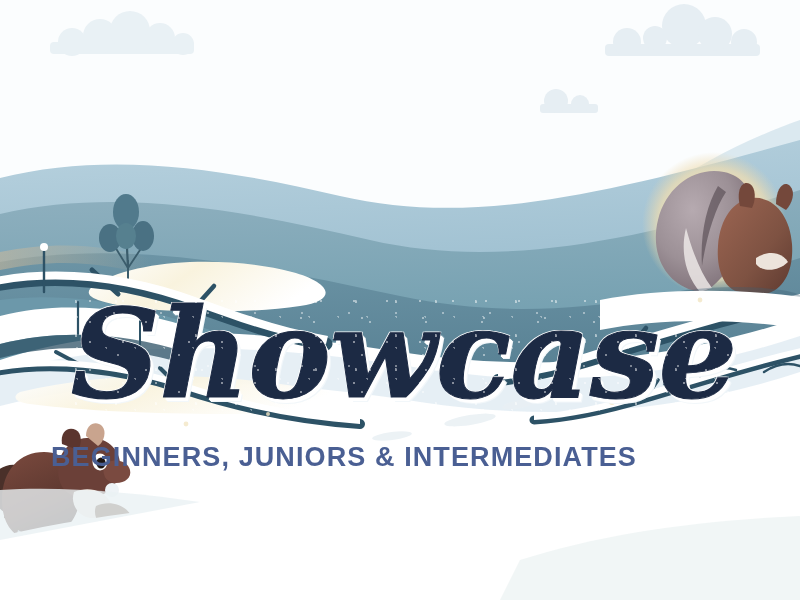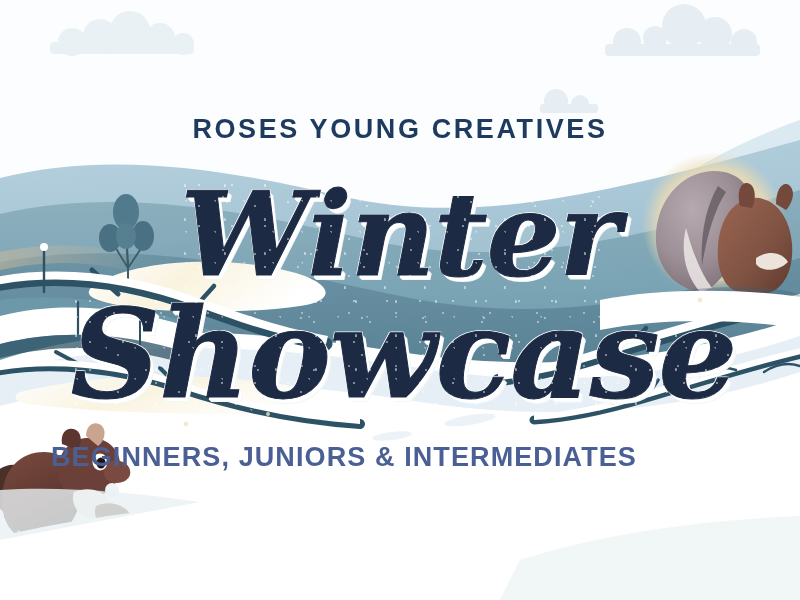--- a/index.html
+++ b/index.html
@@ -334,25 +334,21 @@
     <g fill="#f2e6c4" opacity=".8">
       <circle cx="612" cy="402" r="3"></circle>
       <circle cx="186" cy="424" r="2.4"></circle>
       <circle cx="268" cy="414" r="2"></circle>
       <circle cx="700" cy="300" r="2.4"></circle>
     </g>
   </svg>
 
   <div class="text-layer">
 
-    <div id="eyebrow">ROSES YOUNG CREATIVES</div>
-
-    <div class="script-wrap" id="script-line-1">
-      <span class="script">Winter</span>
-    </div>
+
 
     <div class="script-wrap" id="script-line-2">
       <span class="script">Showcase</span>
     </div>
 
     <div id="subtitle">BEGINNERS, JUNIORS &amp; INTERMEDIATES</div>
   </div>
 
 </div>
 

